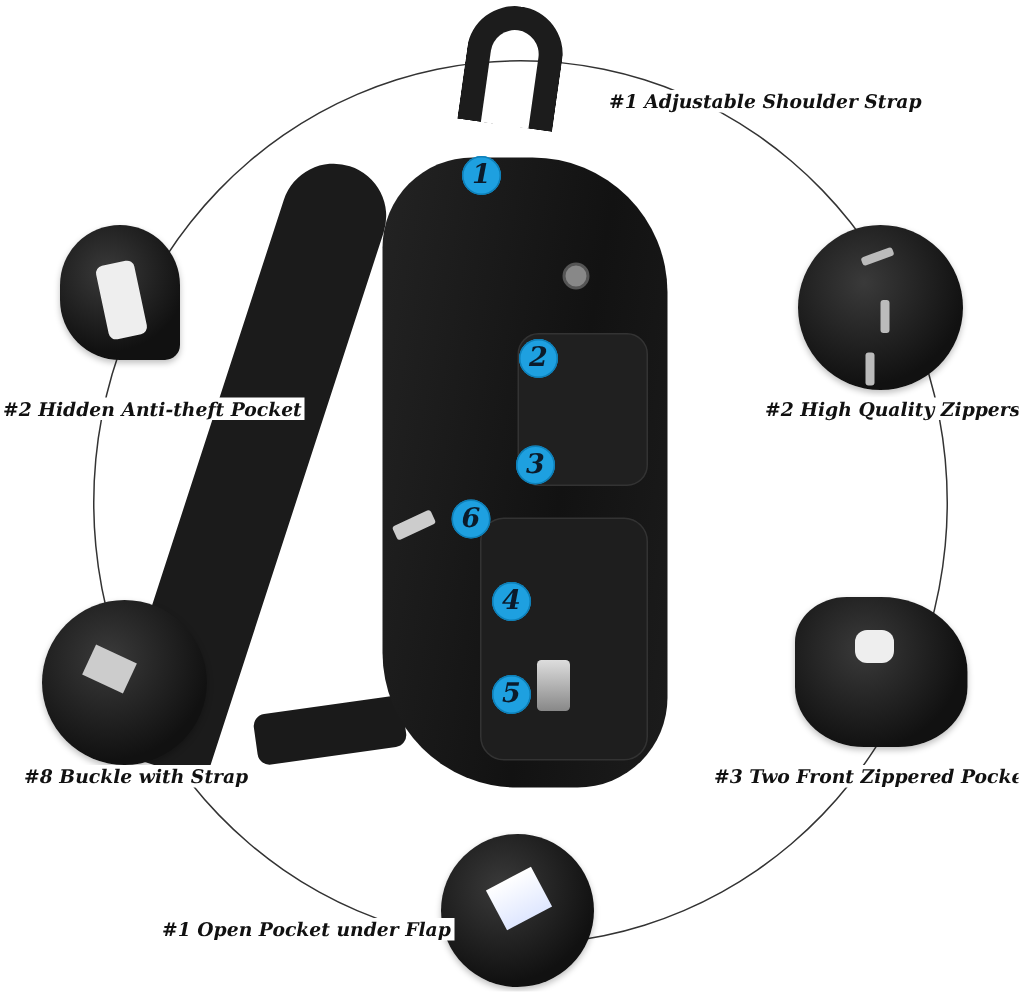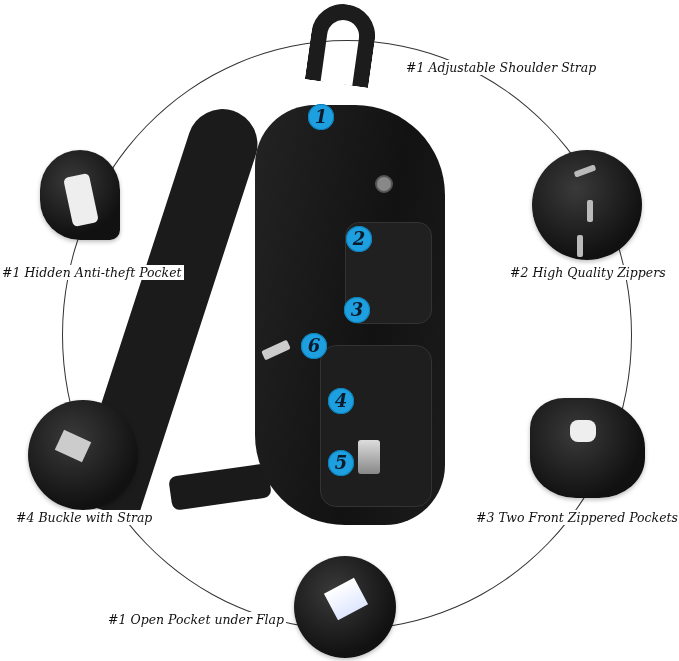--- a/index.html
+++ b/index.html
@@ -1,19 +1,19 @@
 <!DOCTYPE html>
 <html><head>
 <meta charset="utf-8">
 <style>
   html,body{margin:0;padding:0;background:#fff;}
   body{width:679px;height:661px;position:relative;overflow:hidden;font-family:"DejaVu Serif","Liberation Serif",serif;}
   .ring{position:absolute;left:62px;top:40px;width:570px;height:590px;border:1px solid #333;border-radius:50%;box-sizing:border-box;}
   .thumb{position:absolute;border-radius:50%;background:radial-gradient(circle at 40% 35%,#3a3a3a,#111 70%);overflow:hidden;box-shadow:0 2px 4px rgba(0,0,0,.25);}
-  .label{position:absolute;font-style:italic;font-weight:normal;font-size:12.5px;color:#111;white-space:nowrap;background:#fff;padding:0 2px;}
+  .label{position:absolute;font-style:italic;font-weight:bold;font-size:12.5px;color:#111;white-space:nowrap;background:#fff;padding:0 2px;}
   .badge{position:absolute;width:26px;height:26px;border-radius:50%;background:#1ea0e0;color:#0b1b2b;font-style:italic;font-weight:bold;font-size:18px;text-align:center;line-height:26px;font-family:"DejaVu Serif",serif;box-shadow:0 0 0 1px #0d7fb8 inset;}
   
   .strap{position:absolute;left:200px;top:100px;width:70px;height:420px;background:#1b1b1b;border-radius:40px 40px 10px 10px;transform:rotate(18deg);transform-origin:top left;}
   .strap-lower{position:absolute;left:170px;top:470px;width:100px;height:34px;background:#1a1a1a;border-radius:8px;transform:rotate(-8deg);}
   .bag{position:absolute;left:255px;top:105px;width:190px;height:420px;background:linear-gradient(100deg,#232323,#121212 60%,#1c1c1c);border-radius:60px 90px 60px 90px;}
   .pocket1{position:absolute;left:345px;top:222px;width:85px;height:100px;background:#202020;border-radius:14px;border:1px solid #333;}
   .pocket2{position:absolute;left:320px;top:345px;width:110px;height:160px;background:#1e1e1e;border-radius:16px;border:1px solid #333;}
   .buckle{position:absolute;left:358px;top:440px;width:22px;height:34px;background:linear-gradient(#ddd,#888);border-radius:3px;}
   .slider{position:absolute;left:262px;top:345px;width:28px;height:10px;background:#ccc;border-radius:2px;transform:rotate(-25deg);}
   .snap{position:absolute;left:375px;top:175px;width:14px;height:14px;border-radius:50%;background:#888;border:2px solid #555;}
@@ -65,14 +65,14 @@
   <div class="pod"></div>
 </div>
 <div class="thumb" style="left:294px;top:556px;width:102px;height:102px">
   <div class="tissue"></div>
 </div>
 
 <div class="label" style="left:404px;top:60px">#1 Adjustable Shoulder Strap</div>
 <div class="label" style="left:508px;top:265px">#2 High Quality Zippers</div>
 <div class="label" style="left:474px;top:510px">#3 Two Front Zippered Pockets</div>
 <div class="label" style="left:106px;top:612px">#1 Open Pocket under Flap</div>
-<div class="label" style="left:14px;top:510px">#4 Buckle with Strap</div>
-<div class="label" style="left:0px;top:265px">#1 Hidden Anti-theft Pocket</div>
+<div class="label" style="left:14px;top:510px">#8 Buckle with Strap</div>
+<div class="label" style="left:0px;top:265px">#2 Hidden Anti-theft Pocket</div>
 
 </body></html>

